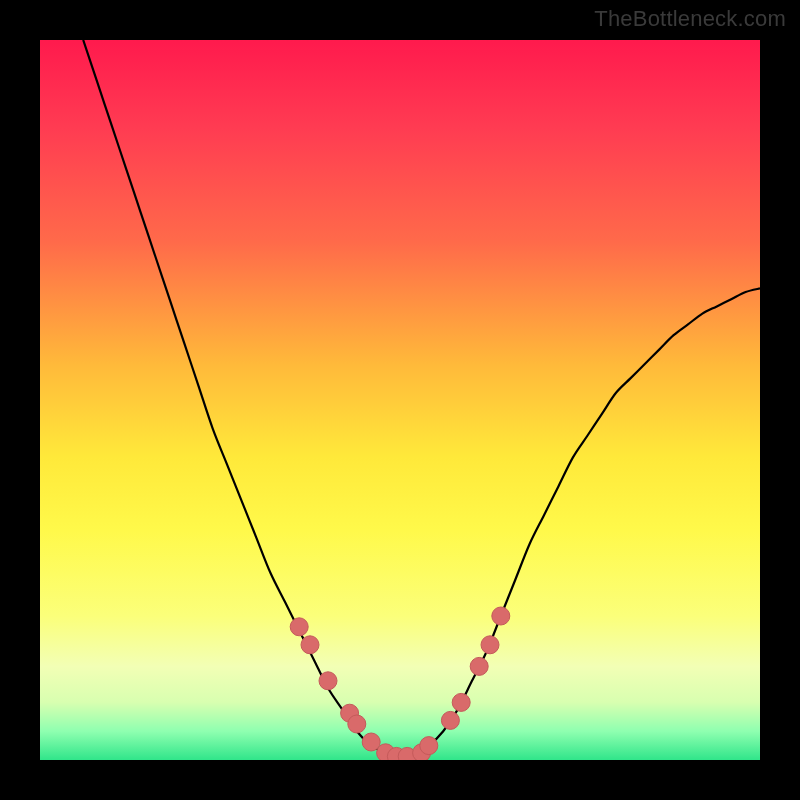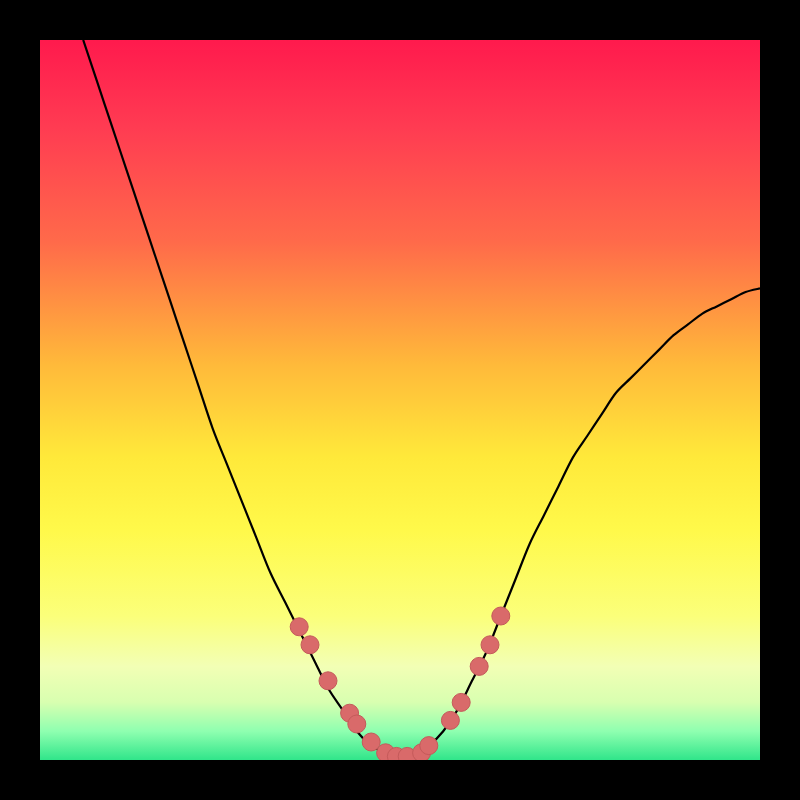--- a/index.html
+++ b/index.html
@@ -85,13 +85,14 @@
           <circle cx="381.6" cy="712.8" r="9" fill="#d96a6a" stroke="#c45a5a" stroke-width="1"></circle>
           <circle cx="388.8" cy="705.6" r="9" fill="#d96a6a" stroke="#c45a5a" stroke-width="1"></circle>
           <circle cx="410.4" cy="680.4" r="9" fill="#d96a6a" stroke="#c45a5a" stroke-width="1"></circle>
           <circle cx="421.2" cy="662.4" r="9" fill="#d96a6a" stroke="#c45a5a" stroke-width="1"></circle>
           <circle cx="439.2" cy="626.4" r="9" fill="#d96a6a" stroke="#c45a5a" stroke-width="1"></circle>
           <circle cx="450" cy="604.8" r="9" fill="#d96a6a" stroke="#c45a5a" stroke-width="1"></circle>
           <circle cx="460.8" cy="576" r="9" fill="#d96a6a" stroke="#c45a5a" stroke-width="1"></circle>
         </g>
     </svg>
   </div>
+  <div class="watermark">TheBottleneck.com</div>
 </div>
 
 </body></html>

